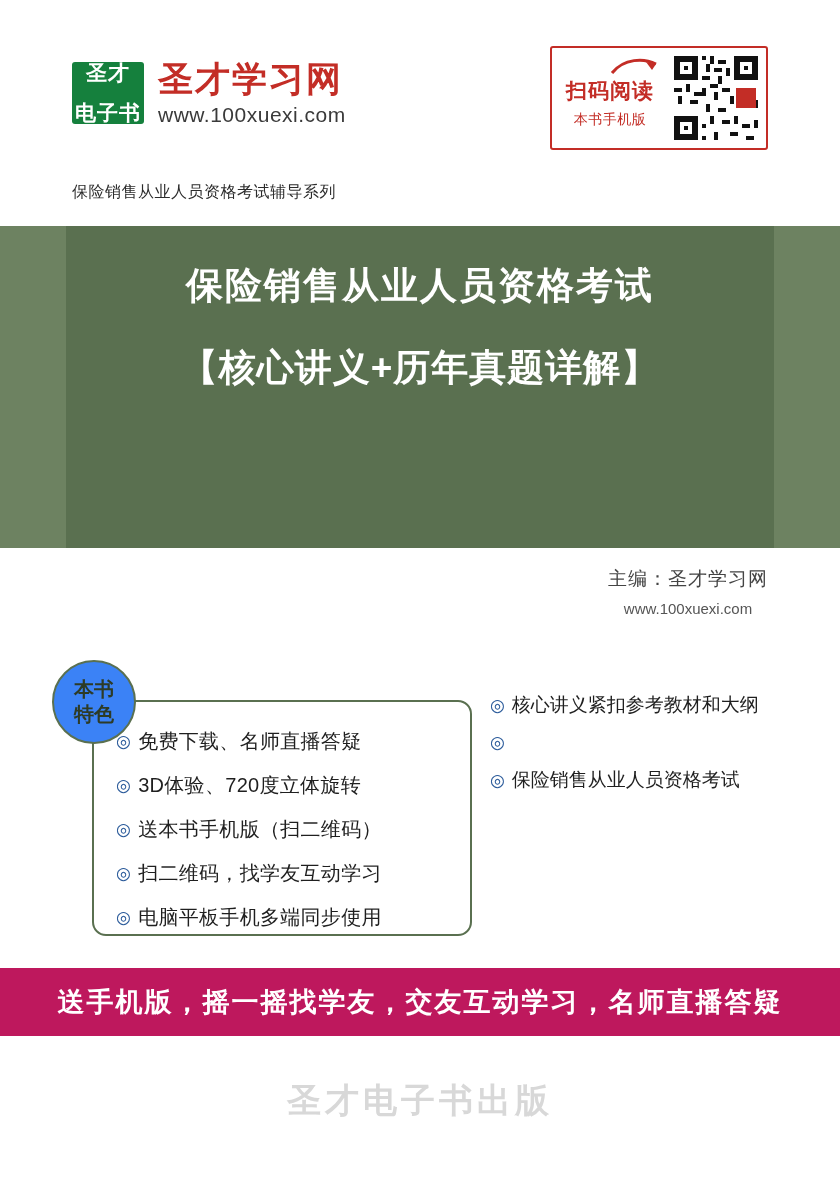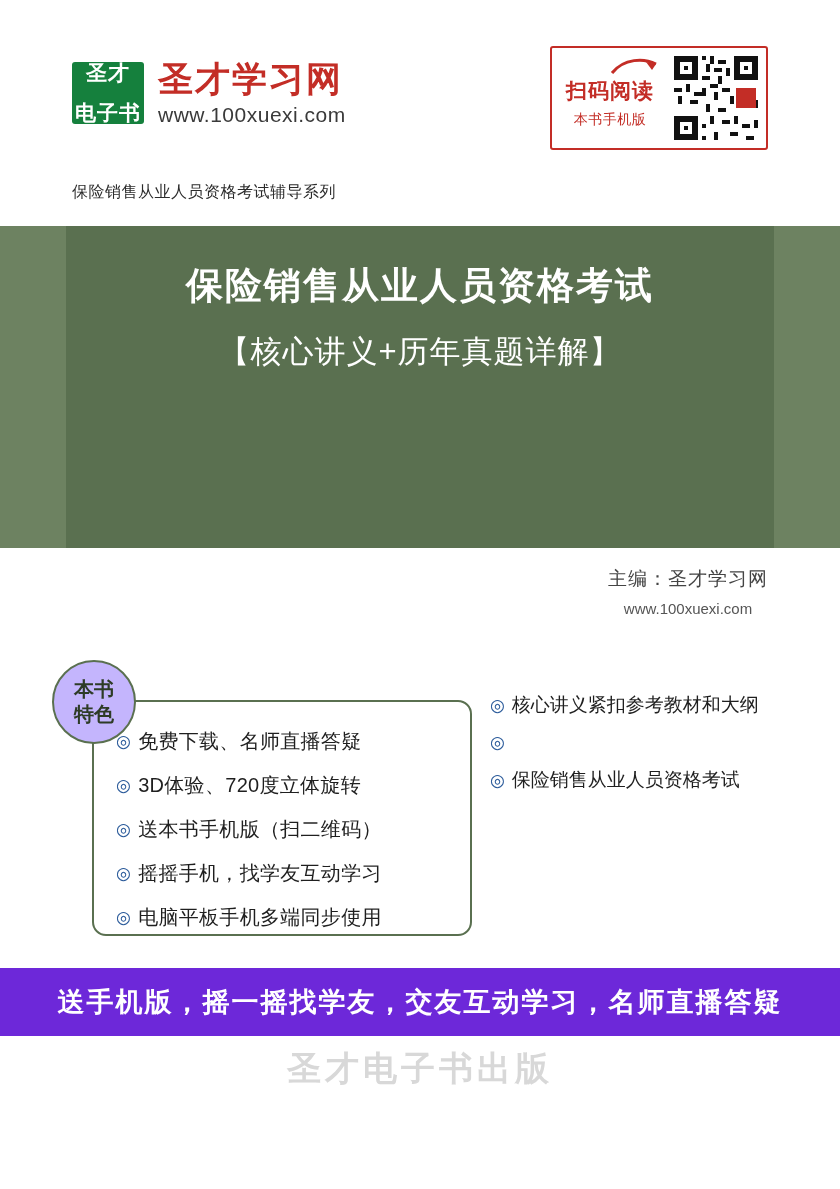--- a/index.html
+++ b/index.html
@@ -173,24 +173,24 @@
     line-height: 1.2;
   }
   .title-big {
     font-size: 70px;
     font-weight: bold;
     letter-spacing: 6px;
     margin-top: 14px;
     line-height: 1.1;
   }
   .title-sub {
-    font-size: 31px;
-    font-weight: normal;
+    font-size: 37px;
+    font-weight: bold;
     letter-spacing: 1px;
-    margin-top: 23px;
+    margin-top: 35px;
   }
 
   
   .editor-block {
     position: absolute;
     right: 72px;
     top: 566px;
     text-align: center;
     color: #444;
   }
@@ -205,21 +205,21 @@
   }
 
   
   .feature-badge {
     position: absolute;
     left: 52px;
     top: 660px;
     width: 80px;
     height: 80px;
     border-radius: 50%;
-    background: #c4b5fd;
+    background: #3b82f6;
     border: 2px solid #5a7050;
     display: flex;
     flex-direction: column;
     align-items: center;
     justify-content: center;
     color: #2d3b26;
     font-weight: bold;
     font-size: 20px;
     line-height: 1.25;
     z-index: 3;
@@ -279,37 +279,37 @@
     margin-bottom: 16px;
   }
 
   
   .bottom-band {
     position: absolute;
     left: 0;
     top: 968px;
     width: 840px;
     height: 68px;
-    background: #6d28d9;
+    background: #be185d;
     display: flex;
     align-items: center;
     justify-content: center;
   }
   .bottom-band-text {
     color: #ffffff;
     font-size: 27px;
     font-weight: bold;
     letter-spacing: 2px;
   }
 
   
   .publisher {
     position: absolute;
     left: 0;
-    top: 1046px;
+    top: 1078px;
     width: 840px;
     text-align: center;
     font-size: 34px;
     font-weight: bold;
     color: #d8d8d8;
     letter-spacing: 4px;
     font-family: Liberation Sans, sans-serif;
   }
 </style>
 </head>
@@ -423,21 +423,21 @@
     <div class="feature-item">
       <span class="bullet">◎</span>
       <span>3D体验、720度立体旋转</span>
     </div>
     <div class="feature-item">
       <span class="bullet">◎</span>
       <span>送本书手机版（扫二维码）</span>
     </div>
     <div class="feature-item">
       <span class="bullet">◎</span>
-      <span>摇摇手机，找学友互动学习</span>
+      <span>扫二维码，找学友互动学习</span>
     </div>
     <div class="feature-item">
       <span class="bullet">◎</span>
       <span>电脑平板手机多端同步使用</span>
     </div>
   </div>
 
   <div class="contents">
     <div class="content-item">
       <span class="bullet">◎</span>

